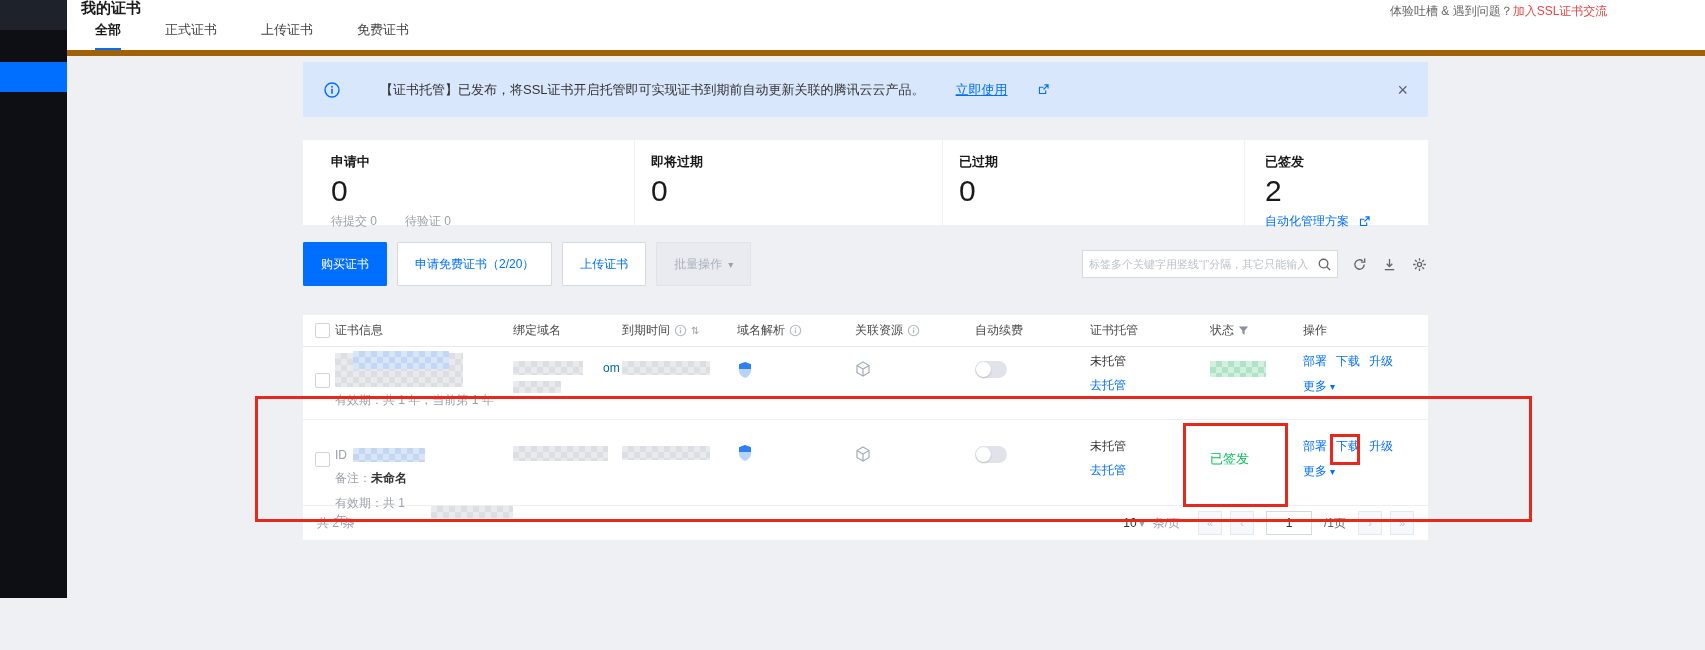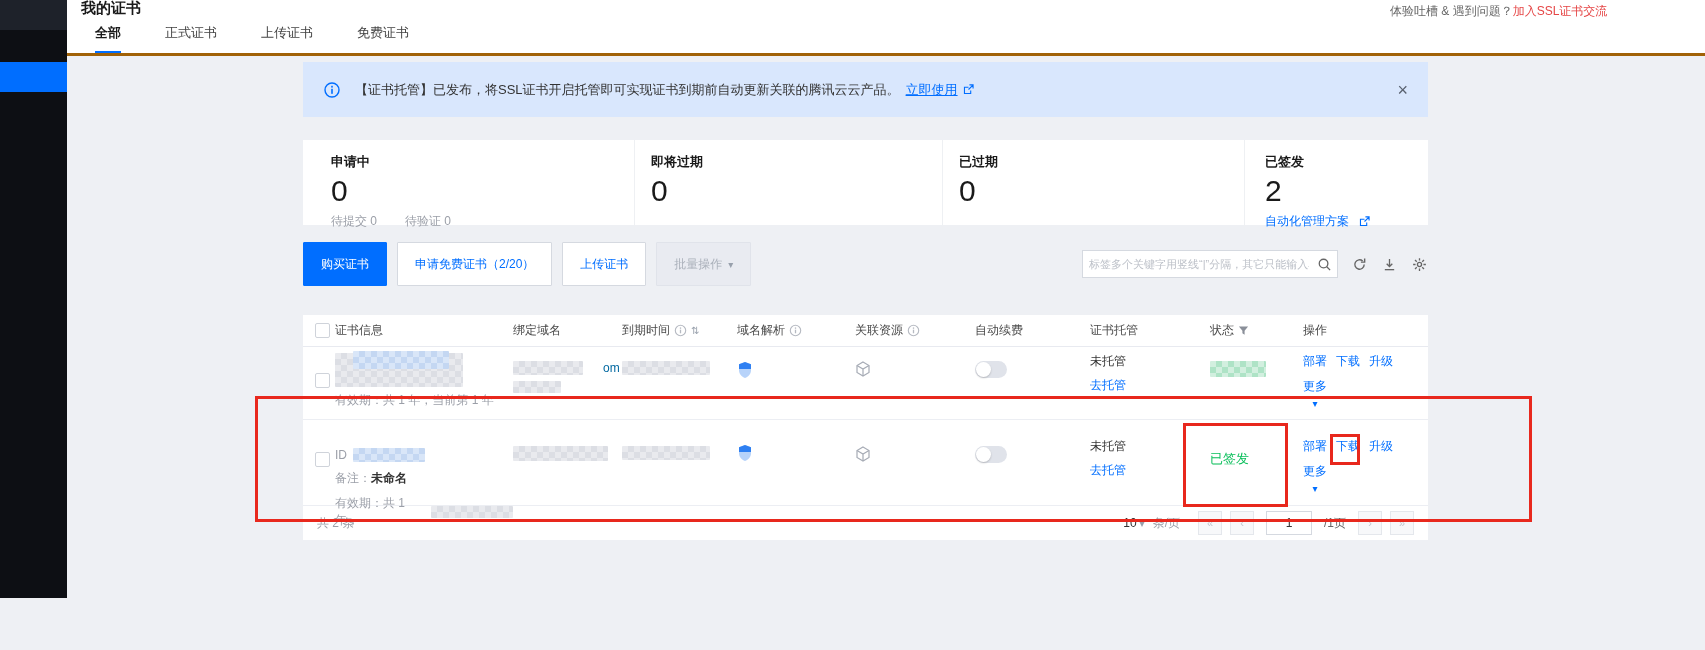--- a/index.html
+++ b/index.html
@@ -9,33 +9,33 @@
     font-family:"Liberation Sans", sans-serif; color:#333;
   }
   .abs { position:absolute; }
 
   
   .sidebar { left:0; top:0; width:67px; height:598px; background:#0d0f14; }
   .sidebar-topband { position:absolute; left:0; top:0; width:67px; height:30px; background:#1e222a; }
   .sidebar-active { position:absolute; left:0; top:62px; width:67px; height:30px; background:#006eff; cursor:pointer; }
 
   
-  .header { left:67px; top:0; width:1638px; height:56px; background:#fff; border-bottom:3px solid #a16207; }
+  .header { left:67px; top:0; width:1638px; height:56px; background:#fff; border-bottom:6px solid #a16207; }
   .page-title { position:absolute; left:14px; top:0; font-size:15px; font-weight:bold; color:#1a1a1a; line-height:16px; }
   .tabs { position:absolute; left:28px; bottom:0; display:flex; gap:44px; }
   .tab { font-size:13px; color:#444; padding-bottom:11px; cursor:pointer; position:relative; }
   .tab.active { color:#1a1a1a; font-weight:bold; }
   .tab.active::after { content:""; position:absolute; left:0; right:0; bottom:0; height:2px; background:#006eff; }
   .feedback { position:absolute; left:1323px; top:3px; font-size:12px; color:#666; white-space:nowrap; }
   .feedback a { color:#e54545; text-decoration:none; cursor:pointer; }
 
   .content-bg { left:67px; top:57px; width:1638px; height:593px; background:#eef0f4; }
 
   
-  .banner { left:303px; top:62px; width:1125px; height:55px; background:#d9e7fd; display:flex; align-items:center; padding:8px 20px; }
+  .banner { left:303px; top:62px; width:1125px; height:55px; background:#d9e7fd; display:flex; align-items:center; padding:8px 20px;gap:25px; }
   .banner-msg { font-size:13px; color:#333; margin-left:14px; }
   .banner-link { color:#006eff; text-decoration:underline; cursor:pointer; margin-left:6px; font-size:13px; }
   .banner-close { margin-left:auto; font-size:18px; color:#5a6270; cursor:pointer; line-height:18px; }
 
   
   .stats { left:303px; top:140px; width:1125px; height:85px; background:#fff;
            display:grid; grid-template-columns:331px 308px 302px 1fr; }
   .stat { padding:13px 0 0 16px; position:relative; }
   .stat + .stat { border-left:1px solid #eef0f3; }
   .stat:first-child { padding-left:28px; }
@@ -85,21 +85,21 @@
   .pad14 { padding-top:14px; }
   .pad6 { padding-top:6px; }
   .domain-line { display:flex; align-items:center; gap:20px; font-size:12px; color:#0369a1; }
   .toggle { width:32px; height:17px; border-radius:9px; background:#e0e3ea; position:relative; cursor:pointer; }
   .toggle::after { content:""; position:absolute; left:1px; top:1px; width:15px; height:15px; border-radius:50%; background:#fff; box-shadow:0 1px 2px rgba(0,0,0,.2); }
   .hosting-line1 { font-size:12px; color:#333; }
   .hosting-line2 { font-size:12px; color:#006eff; cursor:pointer; margin-top:7px; }
   .status-green-text { font-size:13px; color:#0abf5b; }
   .ops { display:flex; gap:9px; font-size:12px; color:#006eff; }
   .ops span { cursor:pointer; }
-  .more-link { margin-top:8px; font-size:12px; color:#006eff; cursor:pointer; display:inline-flex; gap:3px; align-items:center;flex-direction:column; }
+  .more-link { margin-top:8px; font-size:12px; color:#006eff; cursor:pointer; display:inline-flex; gap:3px; align-items:center; }
   .cell-cert2 { padding-top:8px; font-size:12px;margin-top:20px; }
   .cert2-line { display:flex; align-items:center; gap:6px; margin-bottom:8px; }
   .gray { color:#9b9fa8; } .dark { color:#333; }
 
   
   .pag-total { font-size:12px; color:#9b9fa8; }
   .pag-right { margin-left:auto; display:flex; align-items:center; gap:8px; }
   .pag-size { font-size:12px; color:#333; display:flex; align-items:center; gap:3px; cursor:pointer; }
   .pag-unit { font-size:12px; color:#9b9fa8; margin-right:10px; }
   .pg-btn { width:24px; height:24px; border:1px solid #e4e7ec; background:#f7f8fa; color:#c3c7cf;

